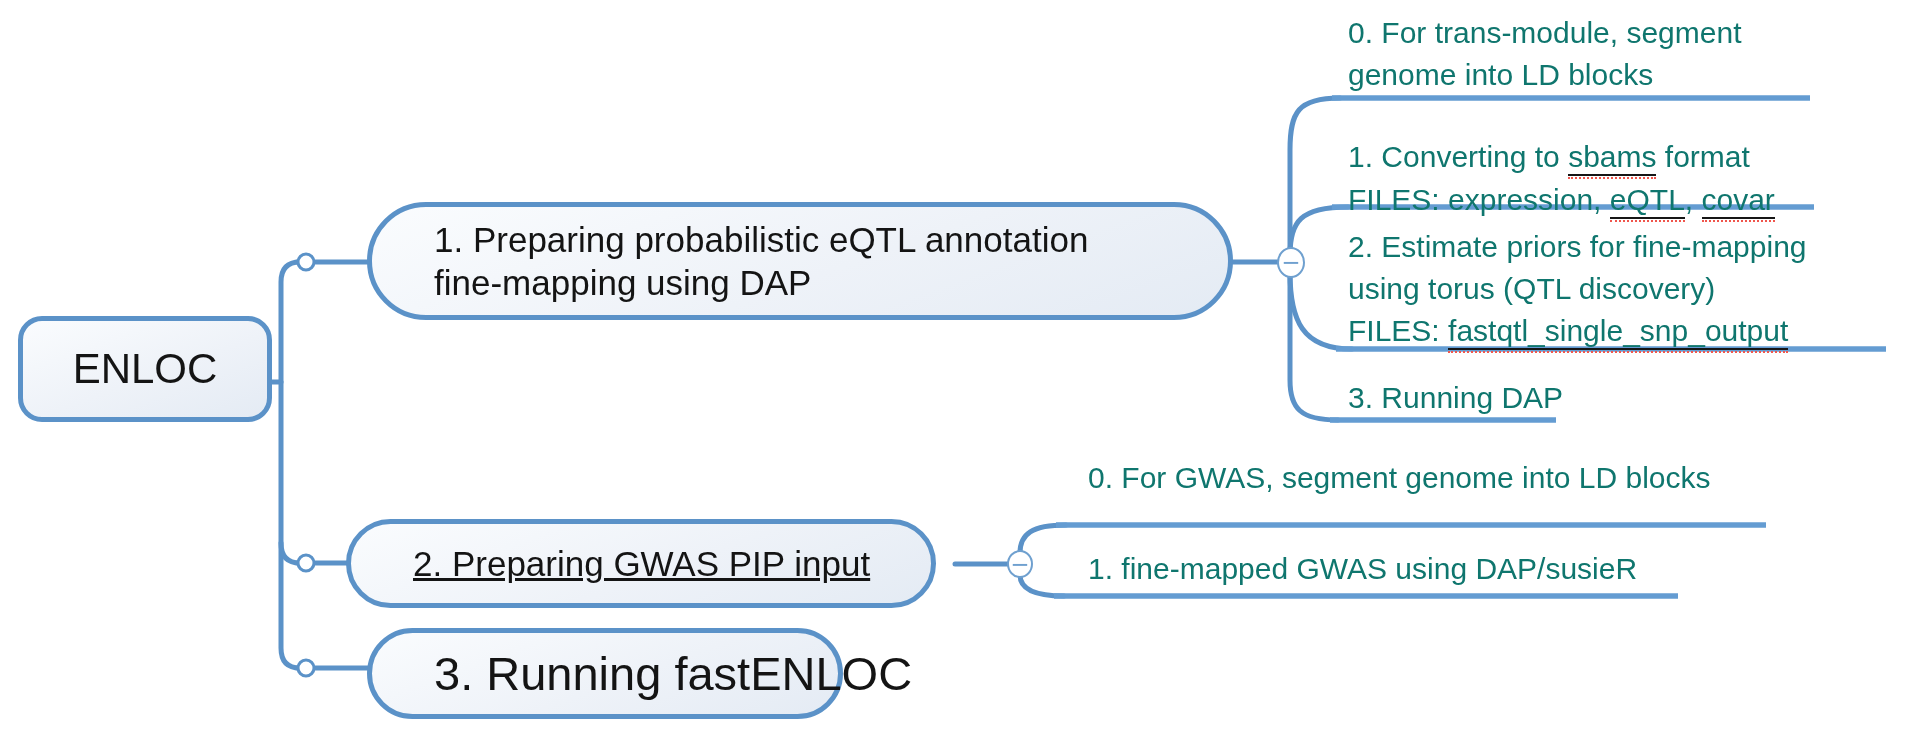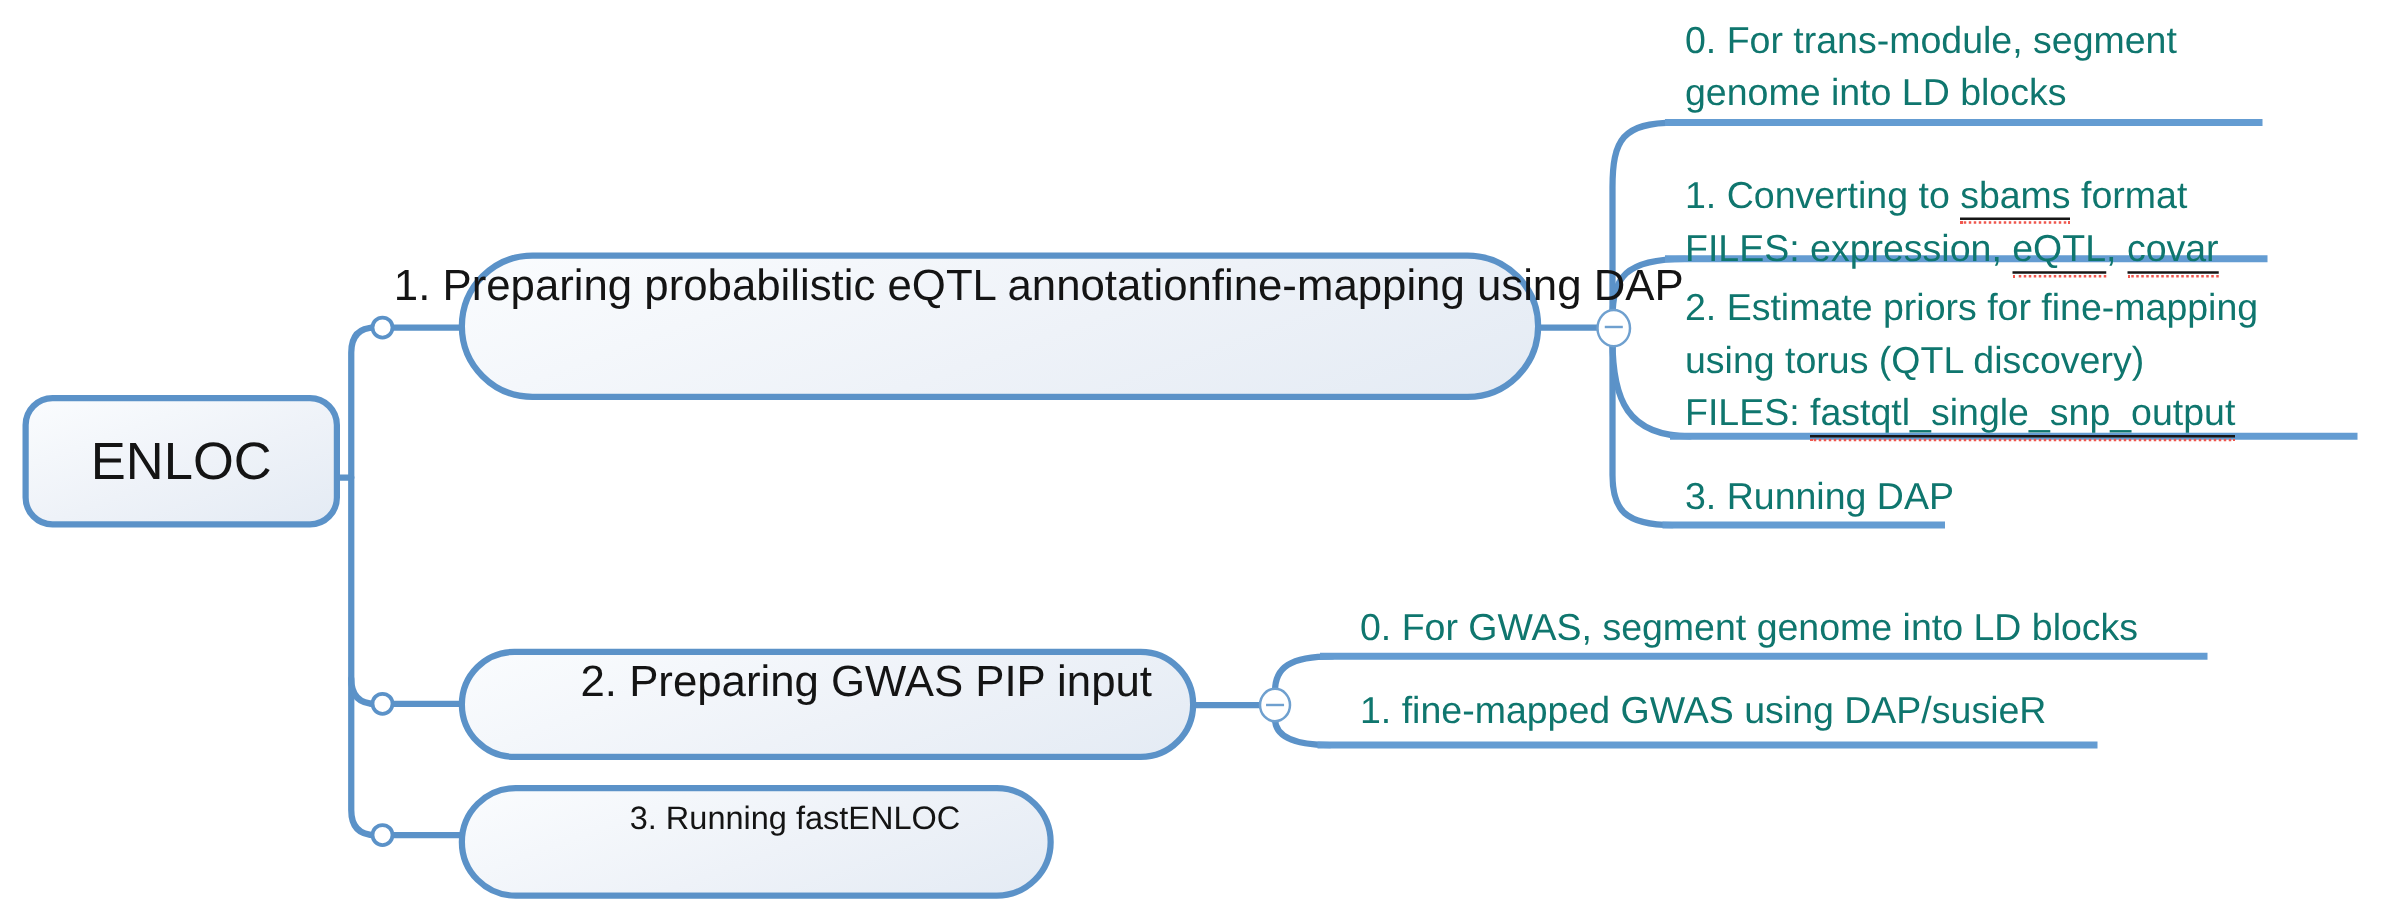--- a/index.html
+++ b/index.html
@@ -8,51 +8,51 @@
     background:#ffffff;
     font-family:"Liberation Sans", sans-serif;
   }
   #wire{position:absolute;left:0;top:0;z-index:1;}
 
   .node{
     position:absolute;box-sizing:border-box;z-index:2;
     border:5px solid var(--line);
     background:linear-gradient(160deg, var(--fill-top) 0%, #eef2f8 55%, var(--fill-bottom) 100%);
     color:var(--node-text);
-    display:flex;flex-direction:row;justify-content:center;
+    display:flex;flex-direction:column;justify-content:center;
     cursor:default;
   }
   .node .tline{white-space:nowrap;}
 
   #root-node{
     left:18px;top:316px;width:254px;height:106px;border-radius:24px;
     font-size:42px;align-items:center;
   }
   #branch-node-1{
     left:367px;top:202px;width:866px;height:118px;border-radius:59px;
     font-size:35px;padding-left:62px;line-height:43px;
   }
   #branch-node-2{
-    left:367px;top:519px;width:590px;height:89px;border-radius:45px;
-    font-size:35px;padding-left:62px;line-height:43px;
+    left:346px;top:519px;width:590px;height:89px;border-radius:45px;
+    font-size:35px;padding-left:62px;line-height:43px;text-decoration:underline;
   }
   #branch-node-3{
     left:367px;top:628px;width:476px;height:91px;border-radius:46px;
-    font-size:26px;padding-left:62px;line-height:43px;
+    font-size:47px;padding-left:62px;line-height:43px;
   }
 
   .child-text{
     position:absolute;z-index:2;color:#0f766e;
     font-size:30px;line-height:42px;white-space:nowrap;cursor:default;
   }
   #child-1-0{left:1348px;top:12px;}
   #child-1-1{left:1348px;top:136px;}
   #child-1-2{left:1348px;top:226px;}
   #child-1-3{left:1348px;top:377px;}
-  #child-2-0{left:1088px;top:482px;text-align:center;}
+  #child-2-0{left:1088px;top:457px;text-align:center;}
   #child-2-1{left:1088px;top:548px;}
 
   
   .uw{display:inline-block;line-height:1;border-bottom:2px dotted var(--squiggle);padding-bottom:1px;}
   .uw .ui{display:inline-block;line-height:1;border-bottom:2px solid #161616;padding-bottom:2px;}
 
   .collapse-btn{
     position:absolute;z-index:3;box-sizing:border-box;
     background:#ffffff;border:2px solid var(--minus);border-radius:50%;
     display:flex;align-items:center;justify-content:center;

